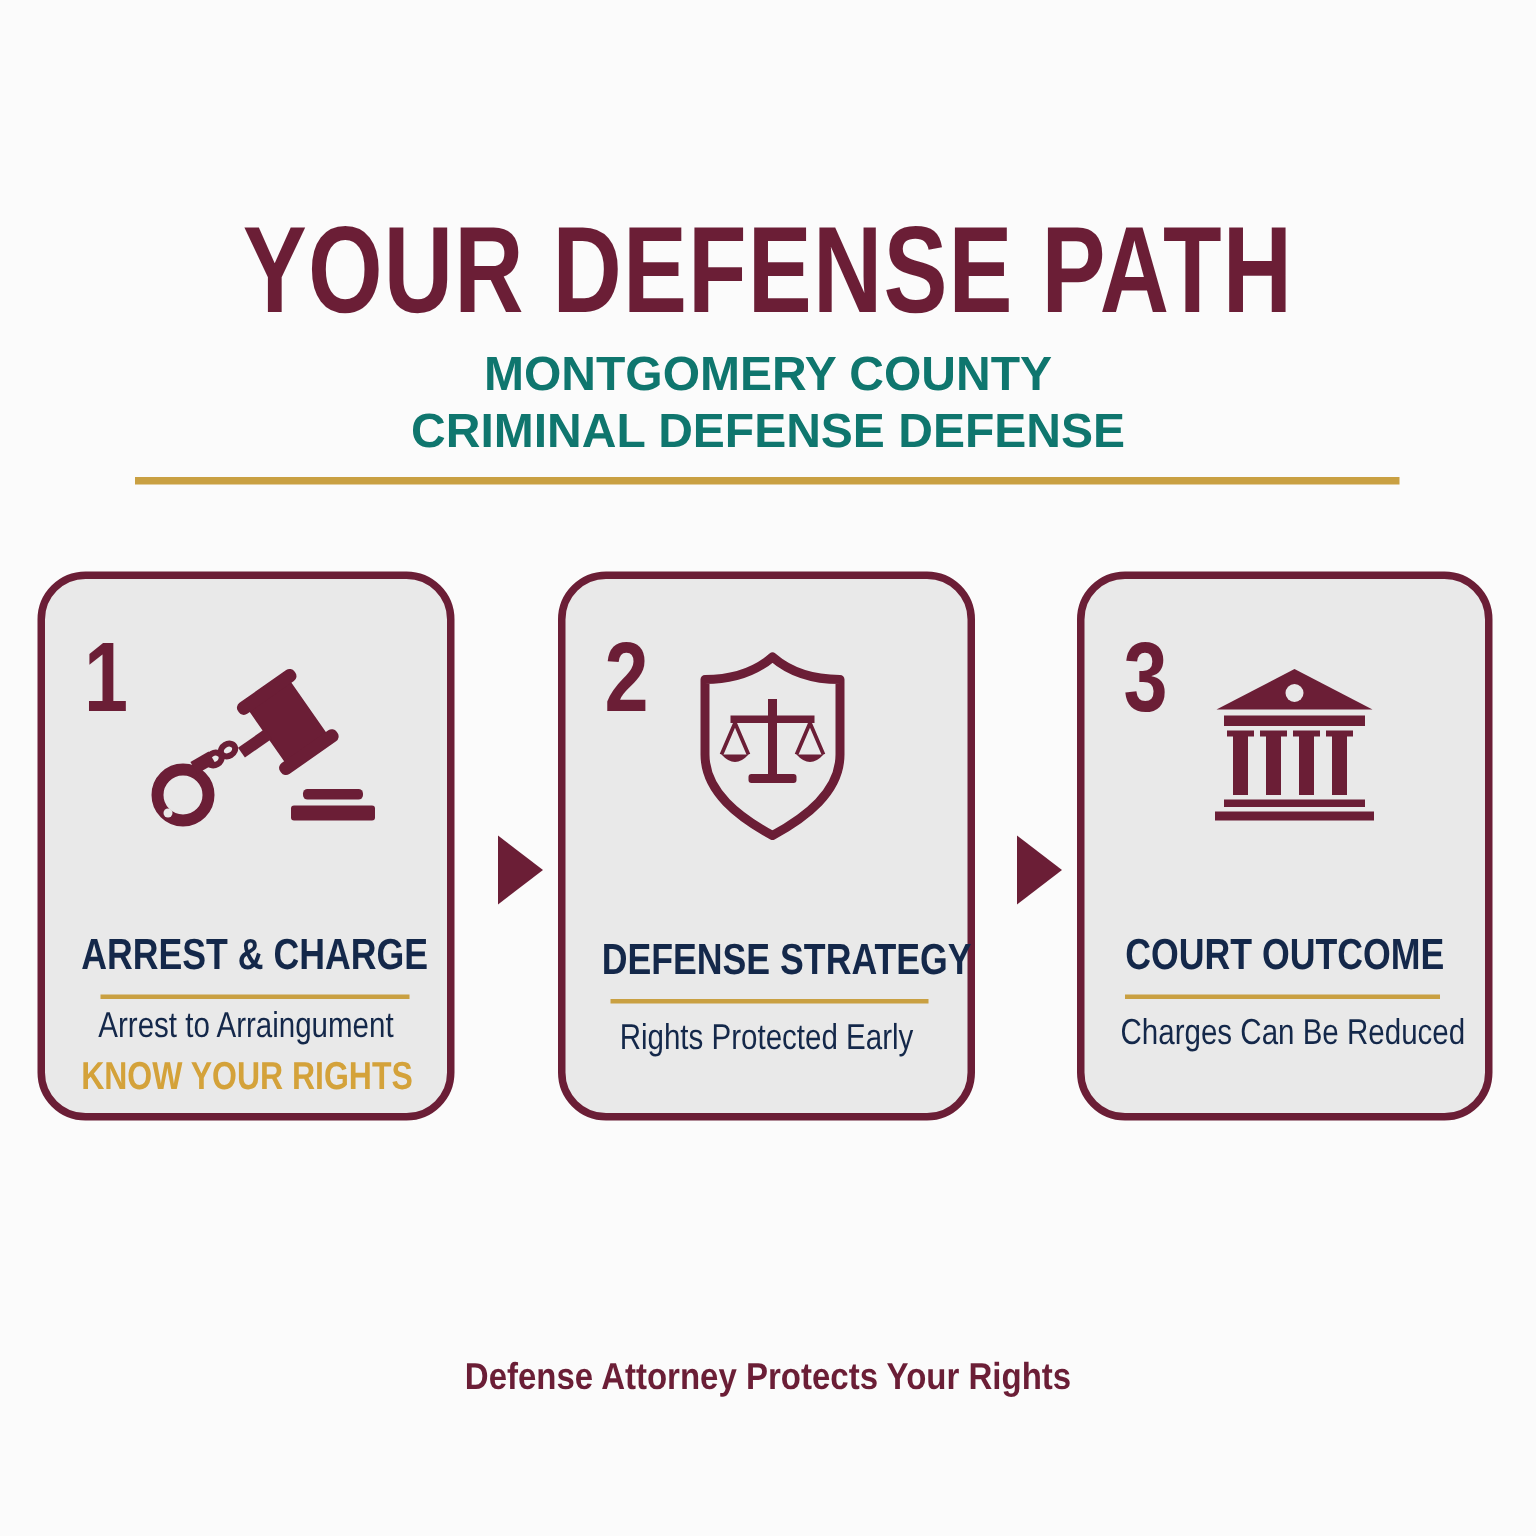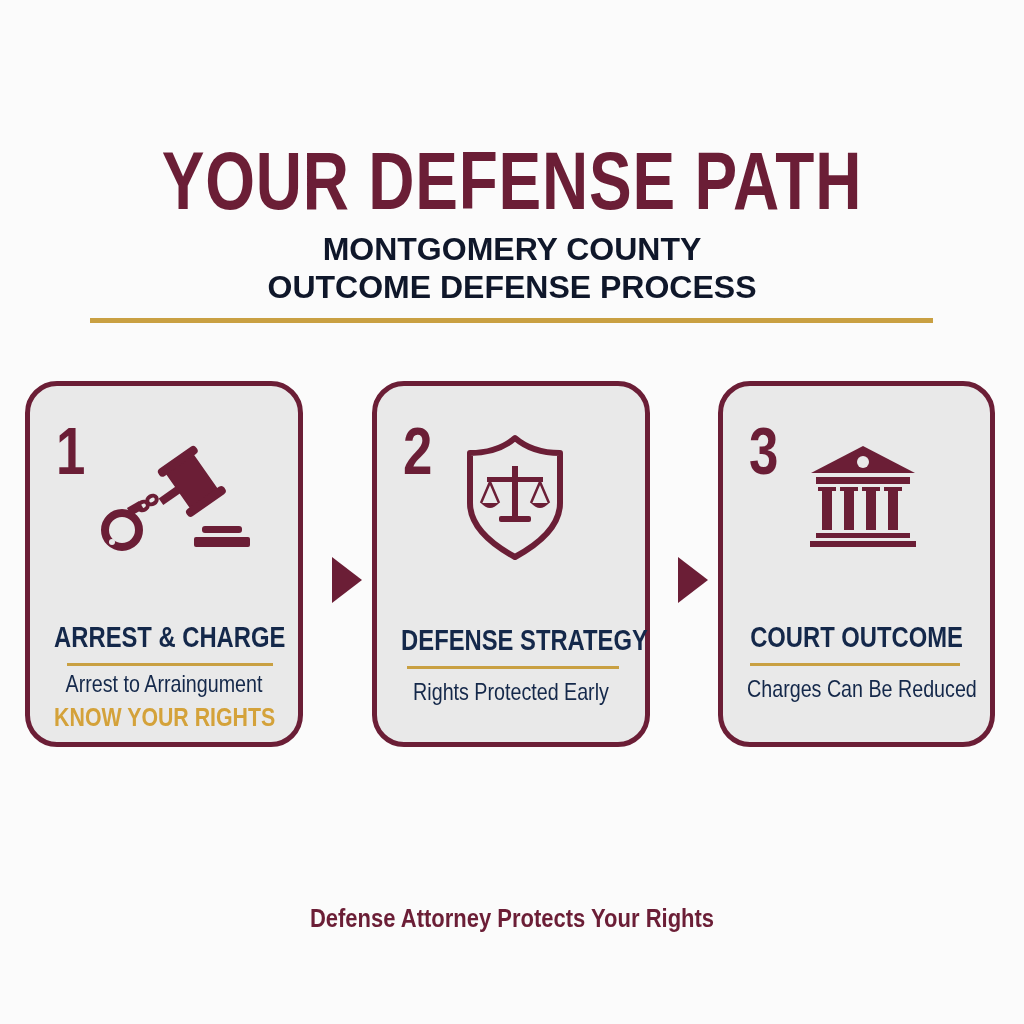--- a/index.html
+++ b/index.html
@@ -9,21 +9,21 @@
     font-family:"Liberation Sans", sans-serif;
   }
   .title {
     position:absolute; left:0; width:1024px; top:138px; text-align:center;
     font-family:"Liberation Sans", sans-serif; font-weight:700;
     font-size:82px; line-height:86px; color:#6b1e36; letter-spacing:1px;
     transform:scaleX(0.78); transform-origin:center;
   }
   .subtitle {
     position:absolute; left:0; width:1024px; text-align:center;
-    font-weight:700; font-size:32px; line-height:36px; color:#0f172a;
+    font-weight:700; font-size:32px; line-height:36px; color:#0f766e;
   }
   .sub1 { top:231px; }
   .sub2 { top:269px; }
   .rule {
     position:absolute; left:90px; width:843px; top:318px; height:5px;
     background:#c9a042;
   }
   .card {
     position:absolute; top:381px; height:366px;
     box-sizing:border-box; border:5px solid #6b1e36; border-radius:32px;
@@ -65,21 +65,21 @@
     position:absolute; left:0; width:1024px; top:903px; text-align:center;
     font-weight:700; font-size:25px; color:#6b1e36; line-height:30px;
     transform:scaleX(0.88); transform-origin:center;
   }
 </style>
 </head>
 <body>
 
 <div class="title">YOUR DEFENSE PATH</div>
 <div class="subtitle sub1">MONTGOMERY COUNTY</div>
-<div class="subtitle sub2">OUTCOME DEFENSE PROCESS</div>
+<div class="subtitle sub2">CRIMINAL DEFENSE DEFENSE</div>
 <div class="rule"></div>
 
 <div class="card c1">
   <div class="num">1</div>
   <svg class="icon" style="left:68px;top:52px" width="160" height="115" viewBox="0 0 160 115">
     <g fill="#6b1e36">
 
       <g transform="rotate(-35 95 45)">
         <rect x="78" y="20" width="34" height="46" rx="3"></rect>
         <rect x="72" y="14" width="46" height="9" rx="4"></rect>

